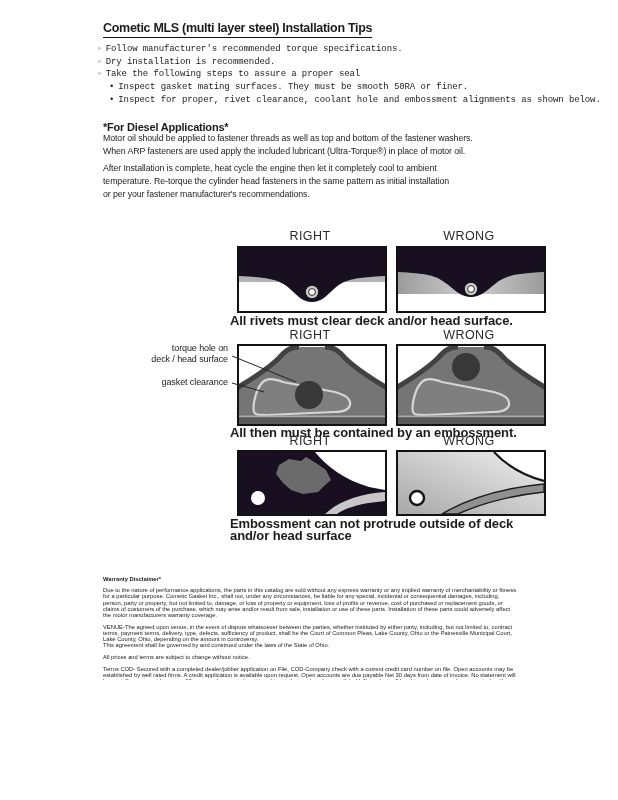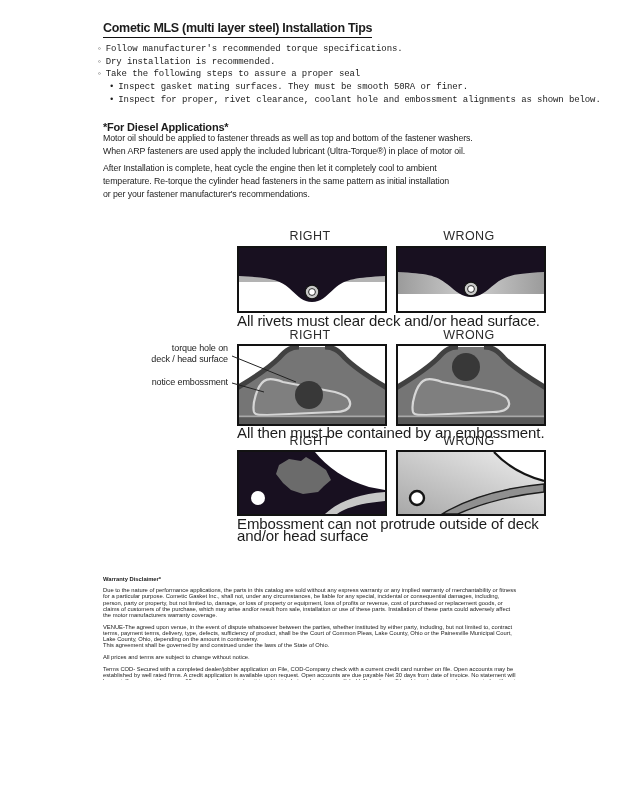--- a/index.html
+++ b/index.html
@@ -27,21 +27,21 @@
   .dlabel { position:absolute; width:146px; text-align:center; font-size:12.5px; color:#2a2a2a; letter-spacing:0.4px; }
   .col-l { left:237px;text-align:center; } .col-r { left:396px; }
   .r1 { top:229px; } .r2 { top:328px; } .r3 { top:434px; }
 
   .dbox { position:absolute; width:146px; border:2.5px solid #121212; background:#fff; }
   .dbox svg { display:block; }
   .box-r1 { top:246px; height:63px; }
   .box-r2 { top:344px; height:78px; }
   .box-r3 { top:450px; height:62px; }
 
-  .dcaption { position:absolute; left:237px; font-weight:normal; font-size:15px; letter-spacing:-0.1px; line-height:11.5px; }
+  .dcaption { position:absolute; left:230px; font-weight:bold; font-size:13px; letter-spacing:-0.1px; line-height:11.5px; }
   .cap1 { top:315px; } .cap2 { top:427px; } .cap3 { top:518px; }
 
   .ann { position:absolute; width:115px; left:113px; font-size:9px; line-height:11px; text-align:right; letter-spacing:-0.1px; }
   .ann-coolant { top:343px; }
   .ann-emboss { top:377px; }
   .leader { position:absolute; left:228px; top:350px; z-index:6; pointer-events:none; }
 
   .disc { position:absolute; left:103px; top:576px; width:416px; font-size:5.8px; line-height:6.2px; color:#222; }
   .disc p { margin:0 0 5.5px 0; }
   .disc .disc-h { font-weight:bold; margin-bottom:5px; }
@@ -98,21 +98,21 @@
       <circle cx="73" cy="41" r="3.4" fill="#ffffff" stroke="#141414" stroke-width="0.9"></circle>
     </svg>
   </div>
   <div class="dcaption cap1">All rivets must clear deck and/or head surface.</div>
 
   <div class="dlabel col-l r2">RIGHT</div>
   <div class="dlabel col-r r2">WRONG</div>
 
   <div class="ann ann-coolant pre">torque hole on
 deck / head surface</div>
-  <div class="ann ann-emboss">notice embossment</div>
+  <div class="ann ann-emboss">gasket clearance</div>
   <svg class="leader" width="80" height="48" viewBox="0 0 80 48">
     <line x1="4" y1="6" x2="68" y2="32" stroke="#222" stroke-width="1"></line>
     <line x1="4" y1="33" x2="36" y2="42" stroke="#222" stroke-width="1"></line>
   </svg>
 
   <div class="dbox col-l box-r2">
     <svg width="146" height="78" viewBox="0 0 146 78">
       <rect width="146" height="78" fill="#ffffff"></rect>
       <path d="M0,40 C18,30 30,22 40,12 C47,4 52,1 60,1 L86,1 C94,1 99,4 106,12 C116,22 128,30 146,40 L146,78 L0,78 Z" fill="#757575"></path>
       <path d="M-2,42 C18,30 30,22 40,12 C47,4 52,1 60,1" stroke="#414141" stroke-width="5" fill="none"></path>

